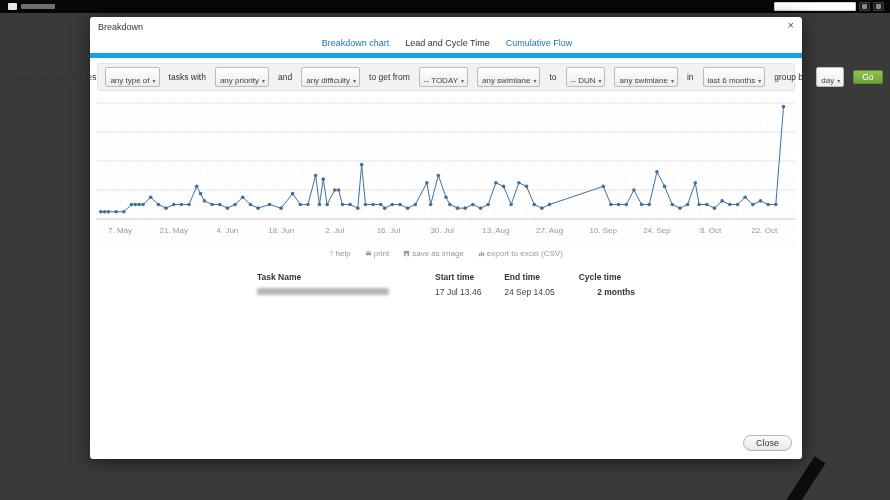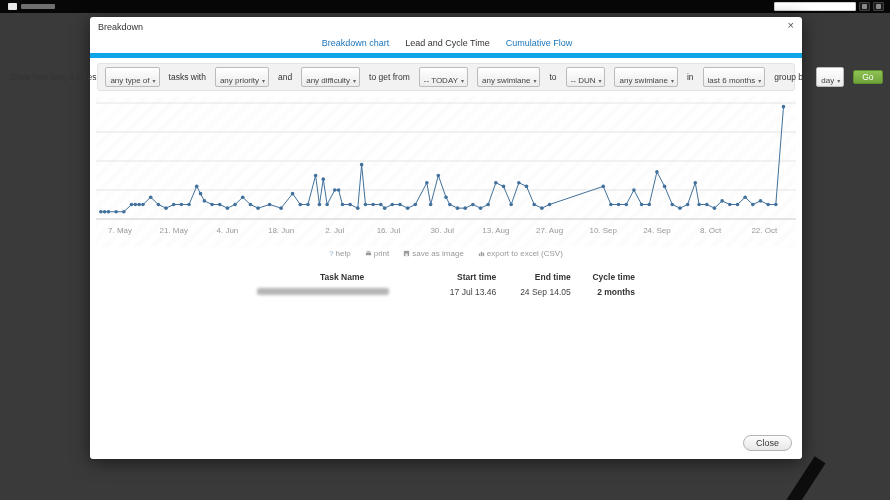--- a/index.html
+++ b/index.html
@@ -37,22 +37,22 @@
     background:repeating-linear-gradient(135deg, rgba(0,0,0,0.013) 0 5px, transparent 5px 11px); }
 
   
   .chart-links { display:flex; justify-content:center; gap:14px; font-size:8px; color:#999; margin-top:2px; align-items:center; }
   .chart-links a { color:#999; text-decoration:none; display:inline-flex; align-items:center; gap:2px; cursor:pointer; }
   .li-ic { display:inline-block; width:7px; height:7px; }
   .li-help { font-size:8px; color:#8ab0c9; }
 
   
   .cycle-table { width:386px; margin:12px auto 0 auto; font-size:8.5px; border-collapse:collapse; }
-  .cycle-table th { font-weight:bold; color:#333; text-align:center; padding:2px 4px; }
-  .cycle-table th.num, .cycle-table td.num { text-align:right; }
+  .cycle-table th { font-weight:bold; color:#333; text-align:left; padding:2px 4px; }
+  .cycle-table th.num, .cycle-table td.num { }
   .cycle-table td { color:#444; padding:2.5px 4px; }
   .cycle-table td.cy { font-weight:bold; color:#333; text-align:right; }
   .redact { height:7px; background:#9d9d9d; border-radius:2px; filter:blur(1.6px); opacity:0.75; }
   .r1 { width:132px; } .r2 { width:60px; } .r3 { width:182px; }
 
   .close-btn { position:absolute; right:10px; bottom:8px; background:linear-gradient(#fdfdfd,#e7e7e7); border:1px solid #b3b3b3; border-radius:8px; font-size:9px; color:#333; padding:2px 12px; cursor:pointer; font-family:inherit; }
 </style>
 </head>
 <body>
 

